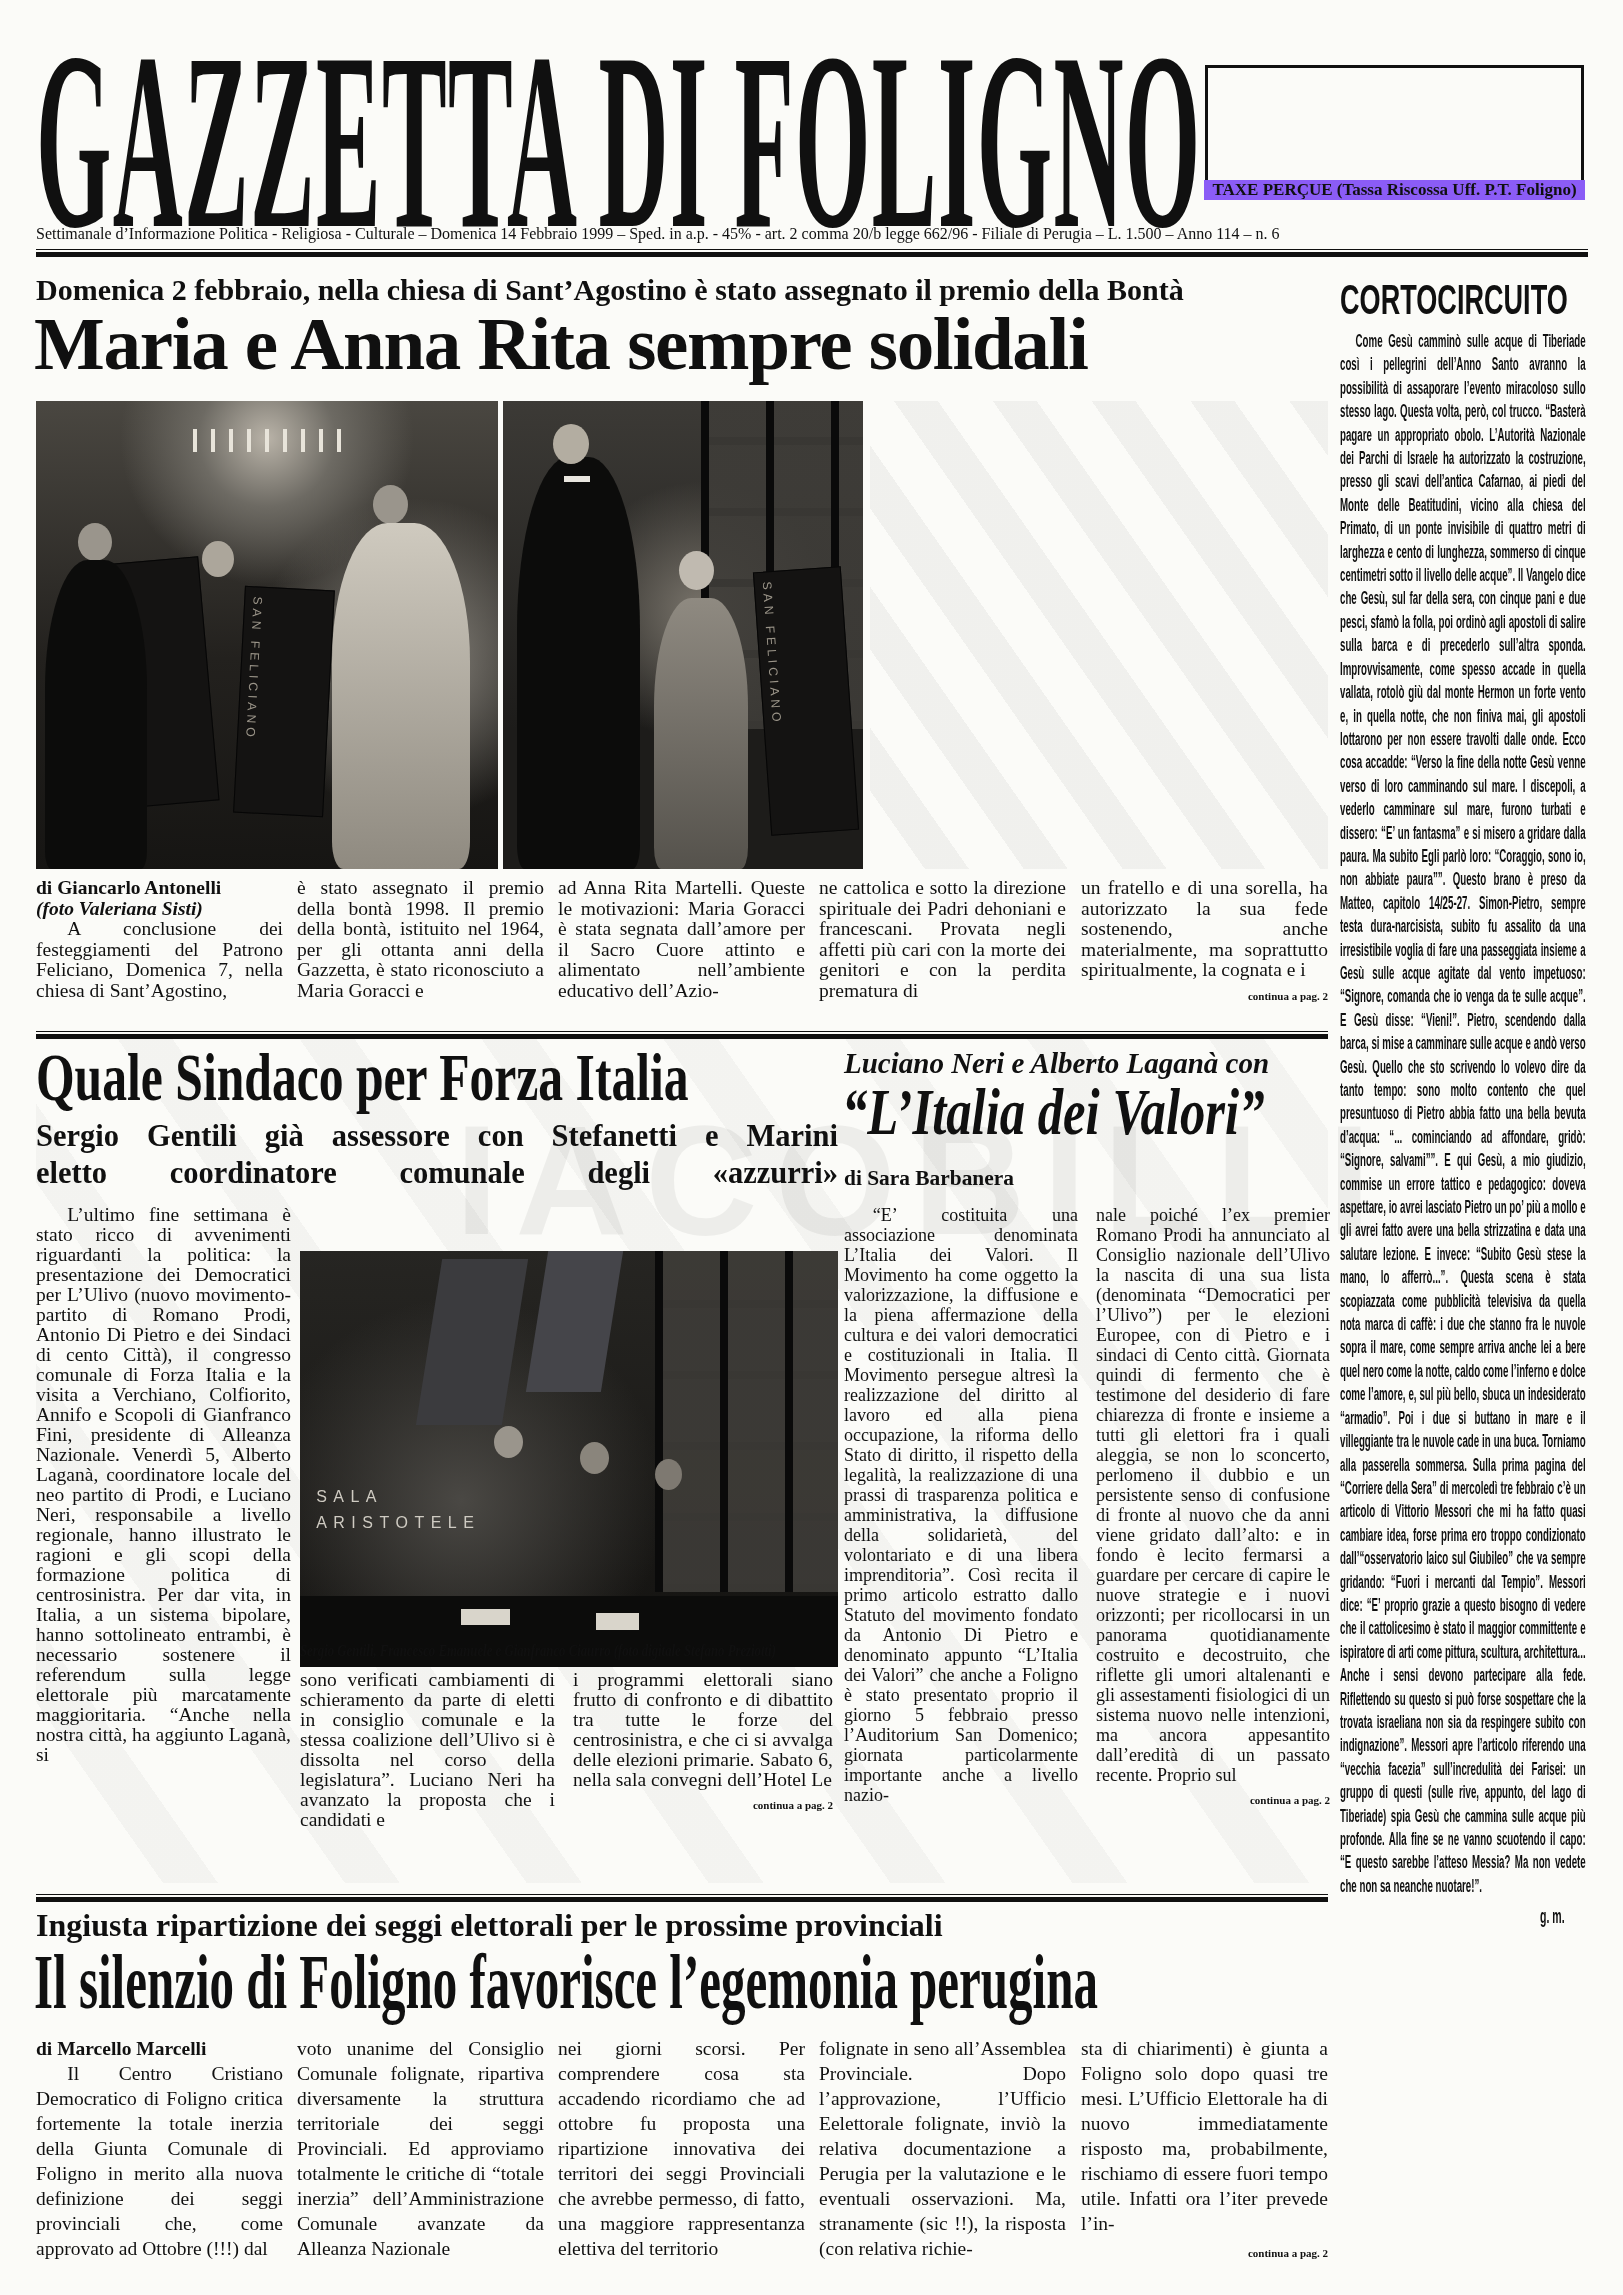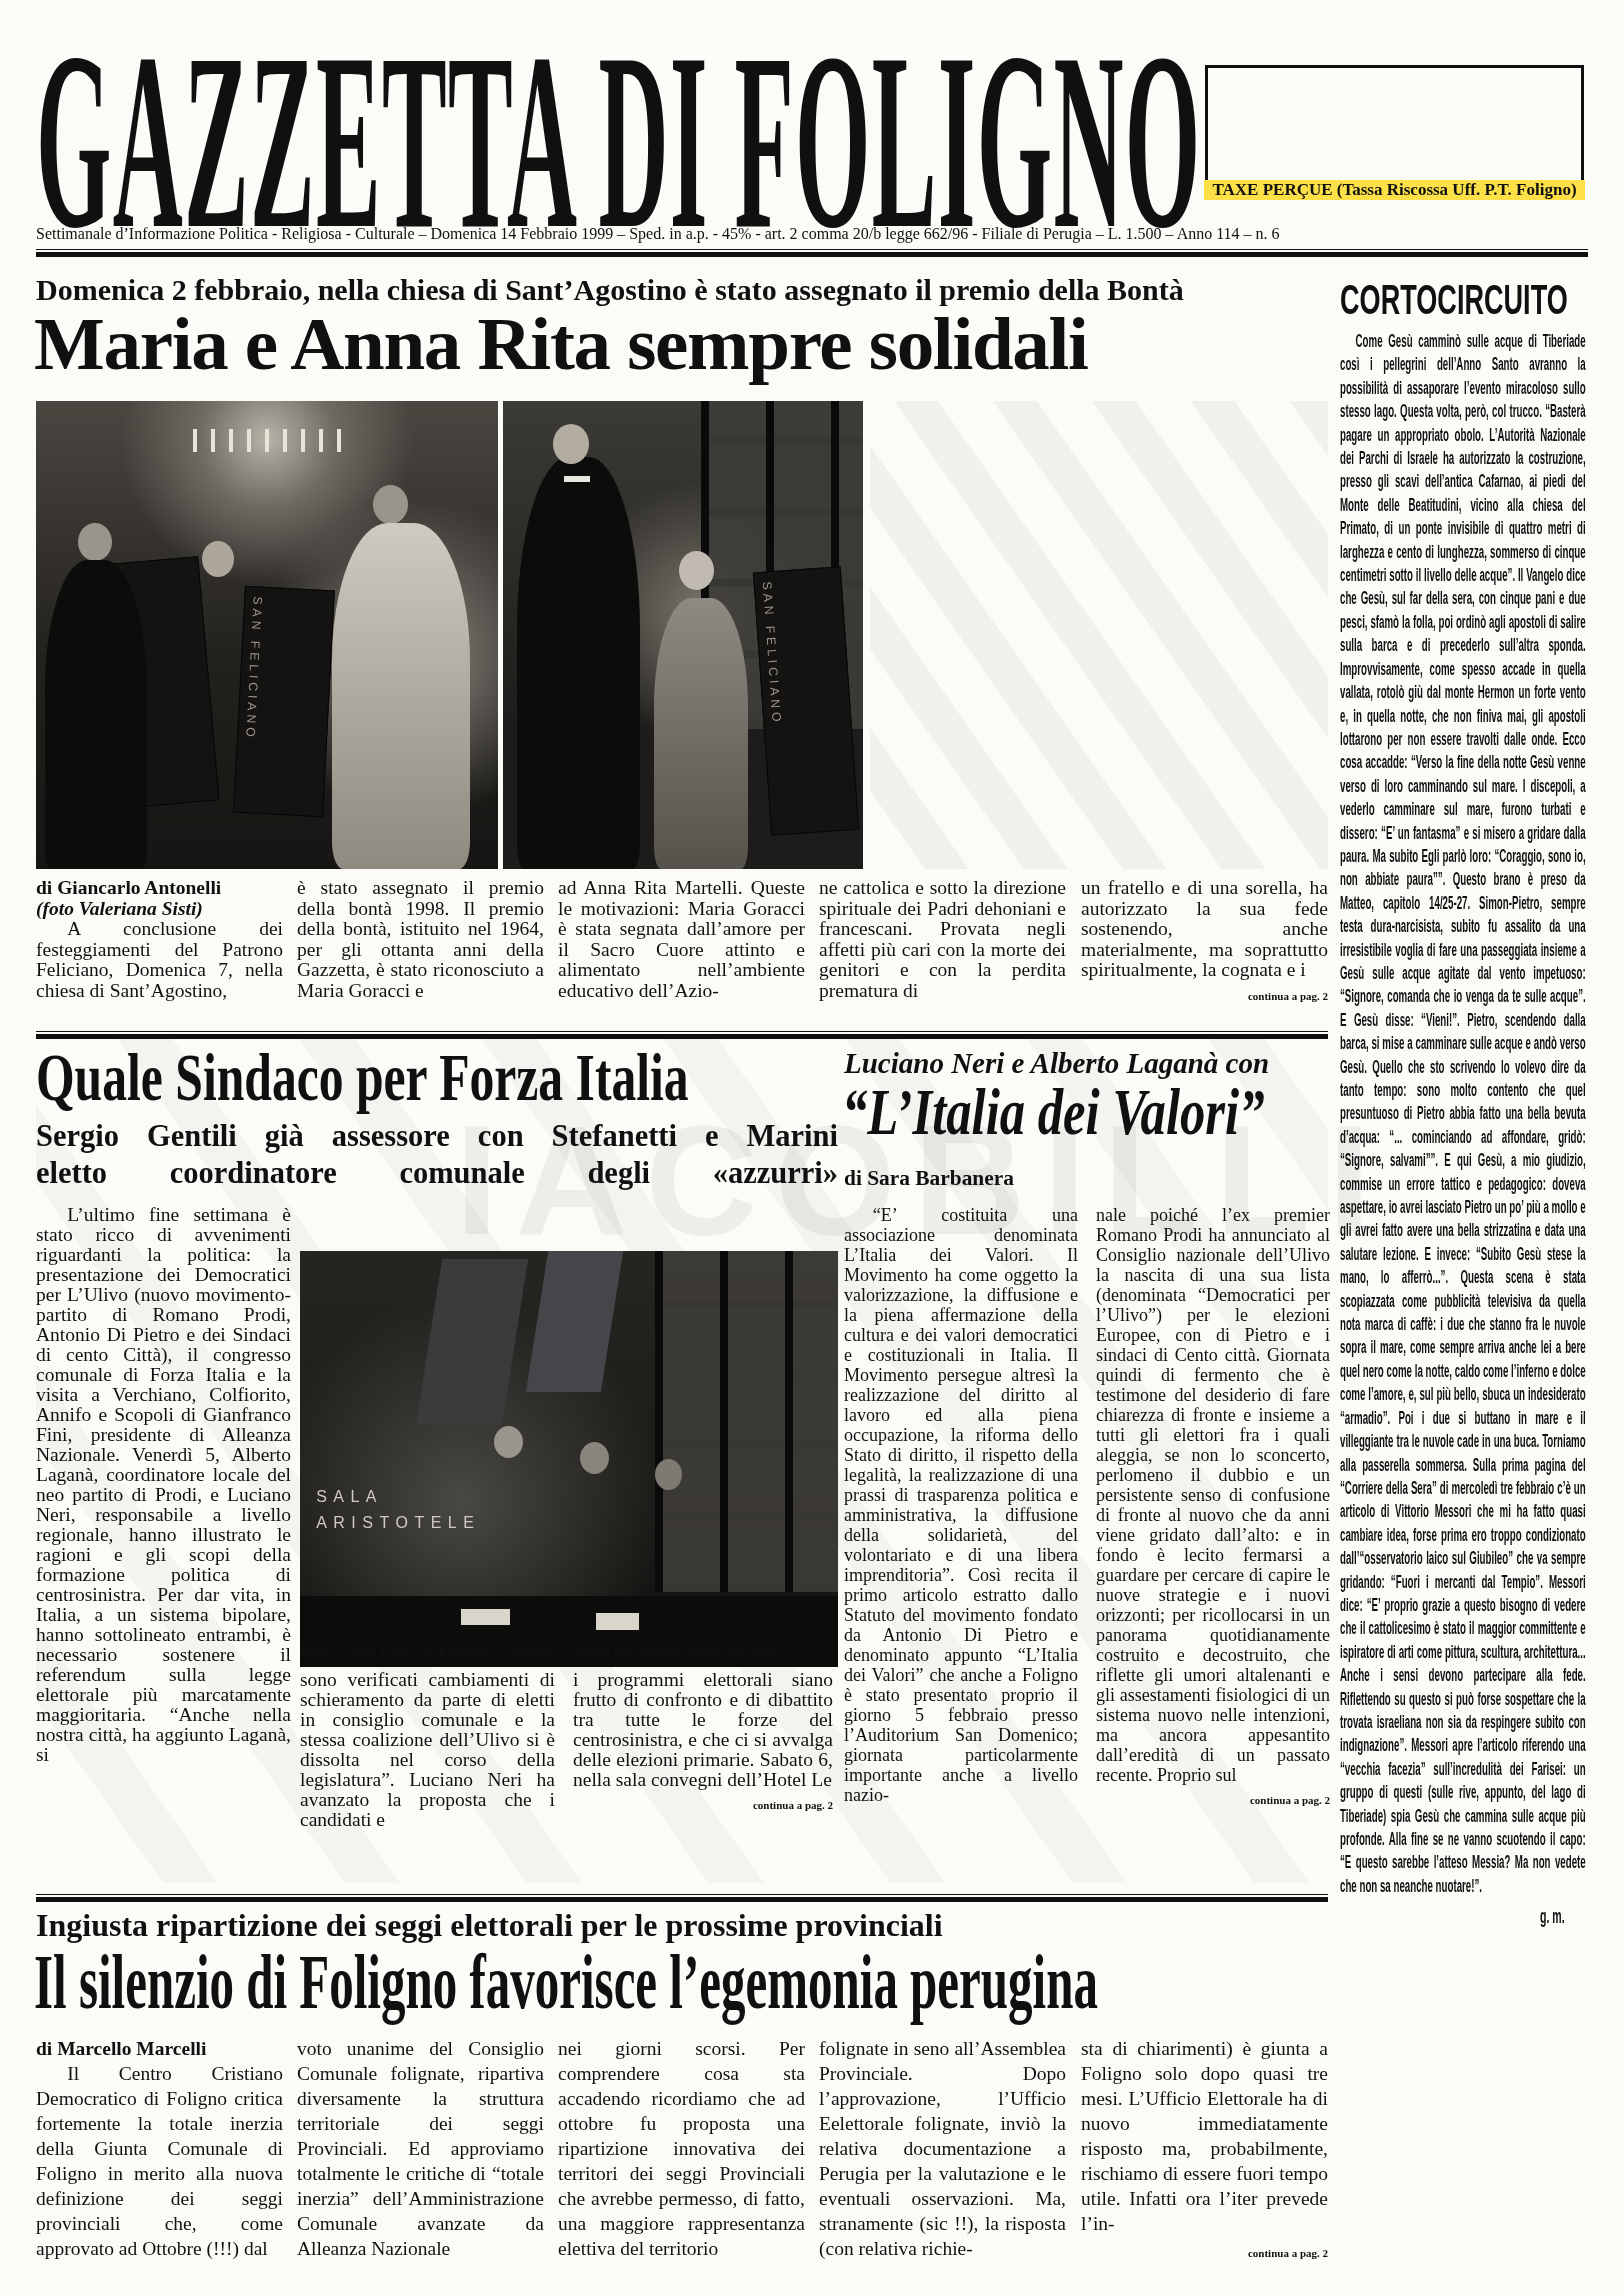--- a/index.html
+++ b/index.html
@@ -7,21 +7,21 @@
         overflow:hidden;font-family:"Liberation Serif",serif;}
   .abs{position:absolute;}
   .j{text-align:justify;}
   .i{font-style:italic;}
 
   
   .masthead{left:36px;top:171px;height:97px;white-space:nowrap;}
   .masthead span{display:inline-block;font-size:97px;line-height:97px;font-weight:bold;
                  letter-spacing:1.3px;transform:scale(1.0,2.6);transform-origin:left bottom;}
   .taxe-box{left:1205px;top:65px;width:379px;height:135px;border:3.2px solid #101010;box-sizing:border-box;}
-  .taxe-box span{position:absolute;left:-3.9px;right:-3.9px;bottom:-2.6px;background:#fde047;
+  .taxe-box span{position:absolute;left:-3.9px;right:-3.9px;bottom:-2.6px;background:#8b5cf6;
                  font-weight:bold;font-size:17px;white-space:nowrap;text-align:center;}
   .subtitle{left:36px;top:225px;width:1552px;font-size:16px;white-space:nowrap;}
   .rule{box-sizing:content-box;height:1.9px;background:transparent;
         border-top:1.9px solid #101010;border-bottom:5.2px solid #101010;}
   .rule-top{left:36px;top:249px;width:1552px;}
   .rule-mid1{left:36px;top:1031px;width:1292px;}
   .rule-mid2{left:36px;top:1894px;width:1292px;}
 
   
   .stripes1{left:870px;top:401px;width:458px;height:468px;

